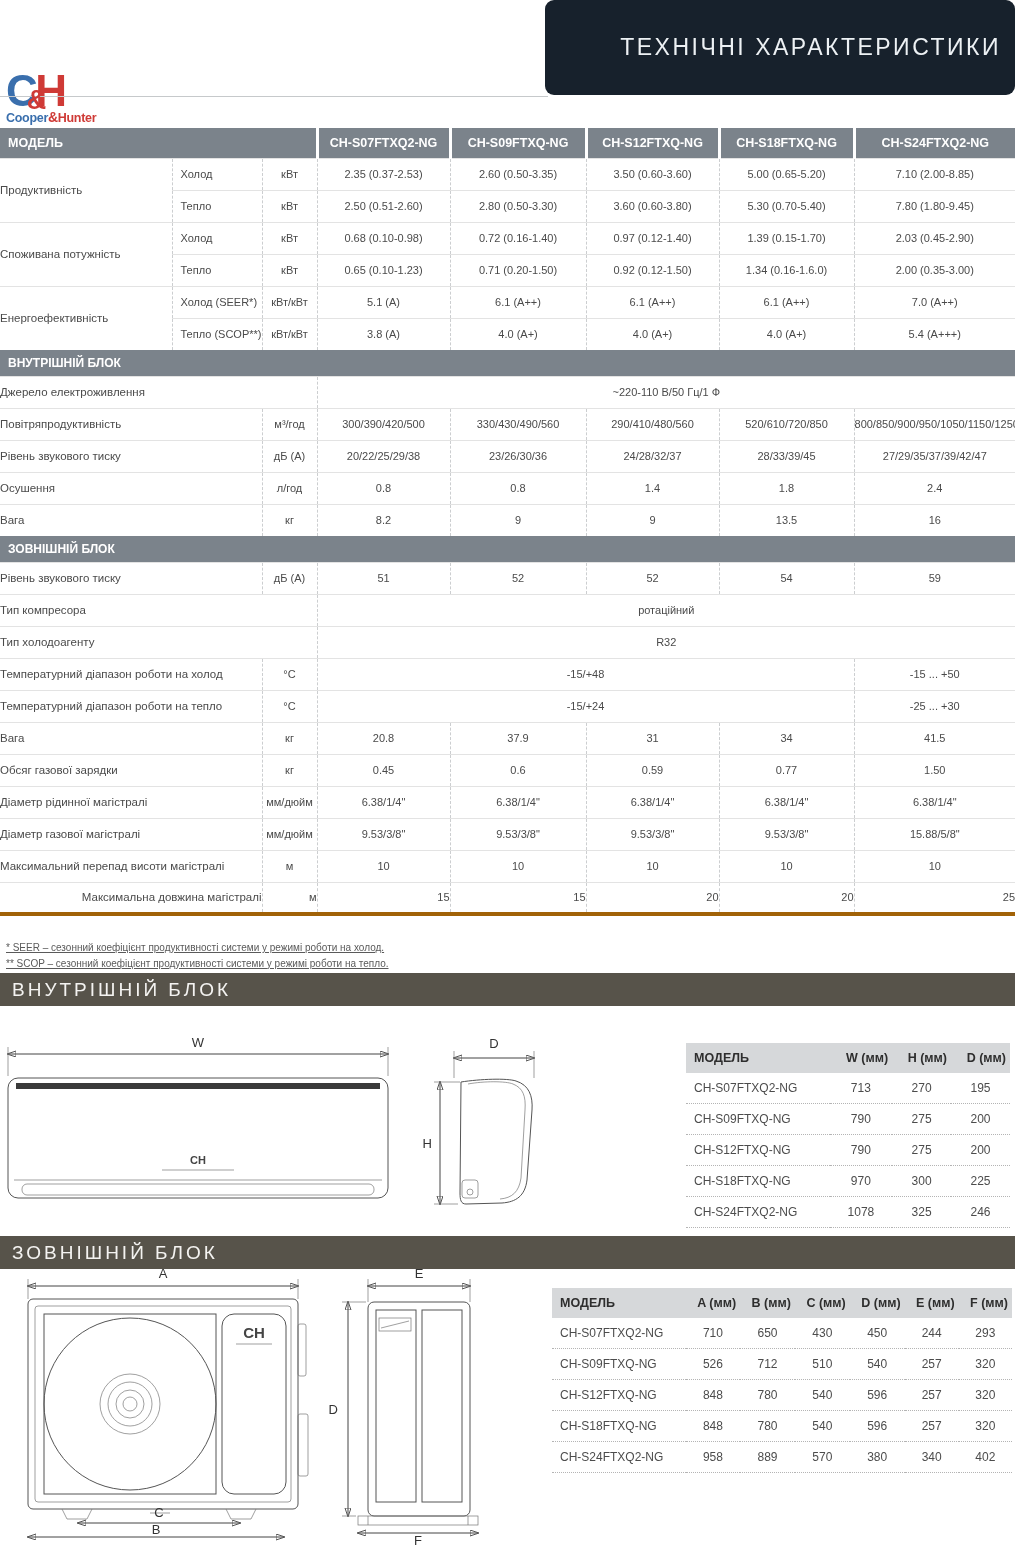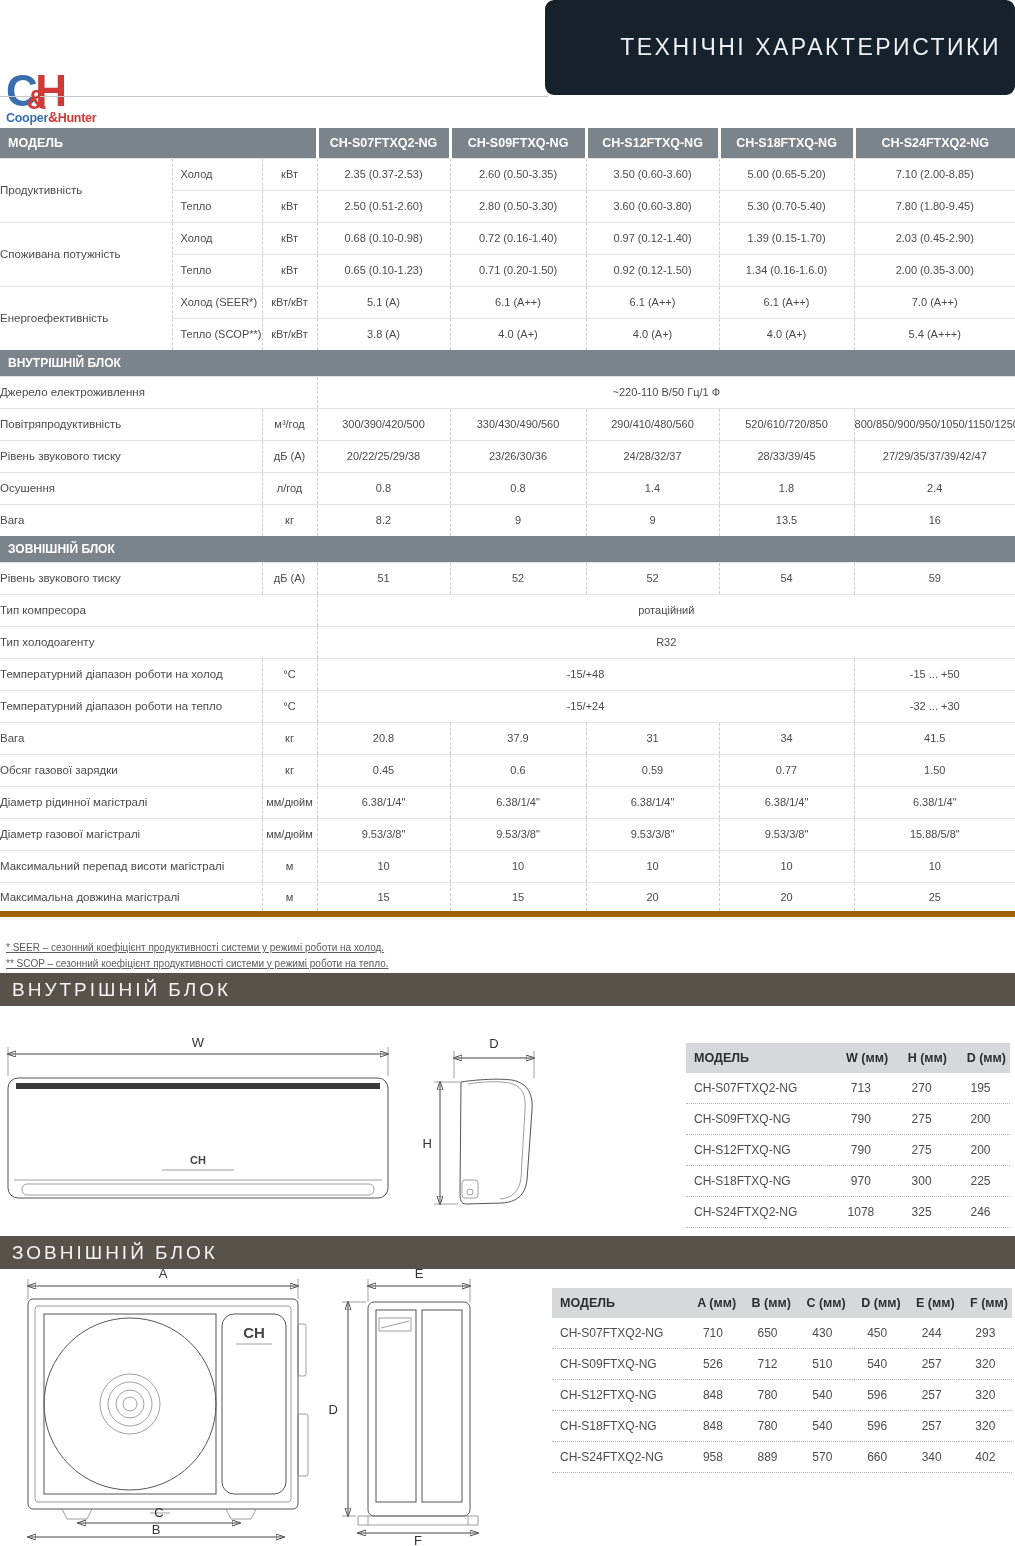--- a/index.html
+++ b/index.html
@@ -26,21 +26,21 @@
 
   
   .spec-wrap{position:absolute; top:128px; left:0; width:1015px;}
   table.spec{border-collapse:collapse; table-layout:fixed; width:1015px;}
   .spec thead th{background:var(--slate); color:#fff; font-size:12.5px; font-weight:bold;
      height:30px; text-align:center; white-space:nowrap; overflow:hidden;}
   .spec thead th.model-th{text-align:left; padding-left:8px;}
   .spec thead th + th{border-left:3px solid #fff;}
   .spec tr.data{height:32px;}
   .spec tr.data td{border-top:1px solid #e3e3e3;}
-  .spec tbody tr:last-child td{border-bottom:6px solid #a16207;}
+  .spec tbody tr:last-child td{border-bottom:4px solid #a16207;text-align:right;}
   .spec td{font-size:11px; color:#4a4a4a; text-align:center; white-space:nowrap; overflow:hidden; vertical-align:middle;}
   .spec td.lbl{text-align:left; font-size:11.5px;}
   .spec td.sub{text-align:left; padding-left:8px; border-left:1px dashed #ccced0;}
   .spec td.unit{border-left:1px dashed #ccced0;}
   .spec td.val{border-left:1px dashed #ccced0;}
   .spec tr.section{height:26px;}
   .spec td.section-td{background:var(--slate); color:#fff; font-weight:bold; font-size:12px;
      text-align:left; padding-left:8px; border-top:none;}
 
   .footnotes{position:absolute; top:940px; left:6px; font-size:10px; color:#5a5a5a; line-height:1.55;text-decoration:underline;}
@@ -234,21 +234,21 @@
           <tr class="data">
             <td class="lbl" colspan="2">Температурний діапазон роботи на холод</td>
             <td class="unit">°С</td>
             <td class="val" colspan="4">-15/+48</td>
             <td class="val">-15 ... +50</td>
           </tr>
           <tr class="data">
             <td class="lbl" colspan="2">Температурний діапазон роботи на тепло</td>
             <td class="unit">°С</td>
             <td class="val" colspan="4">-15/+24</td>
-            <td class="val">-32 ... +30</td>
+            <td class="val">-25 ... +30</td>
           </tr>
           <tr class="data">
             <td class="lbl" colspan="2">Вага</td>
             <td class="unit">кг</td>
             <td class="val">20.8</td>
             <td class="val">37.9</td>
             <td class="val">31</td>
             <td class="val">34</td>
             <td class="val">41.5</td>
           </tr>
@@ -511,20 +511,20 @@
           <td>540</td>
           <td>596</td>
           <td>257</td>
           <td>320</td>
         </tr>
         <tr>
           <td class="model">CH-S24FTXQ2-NG</td>
           <td>958</td>
           <td>889</td>
           <td>570</td>
-          <td>660</td>
+          <td>380</td>
           <td>340</td>
           <td>402</td>
         </tr>
       </tbody>
     </table>
 
 </div>
 
 </body></html>

